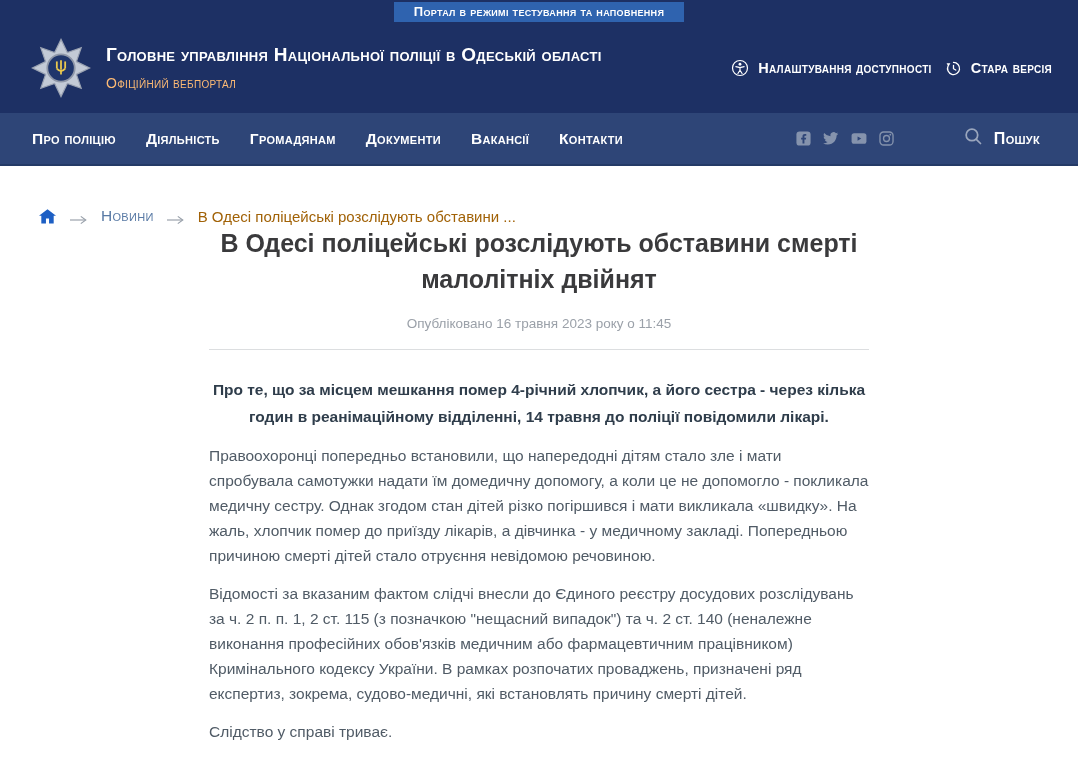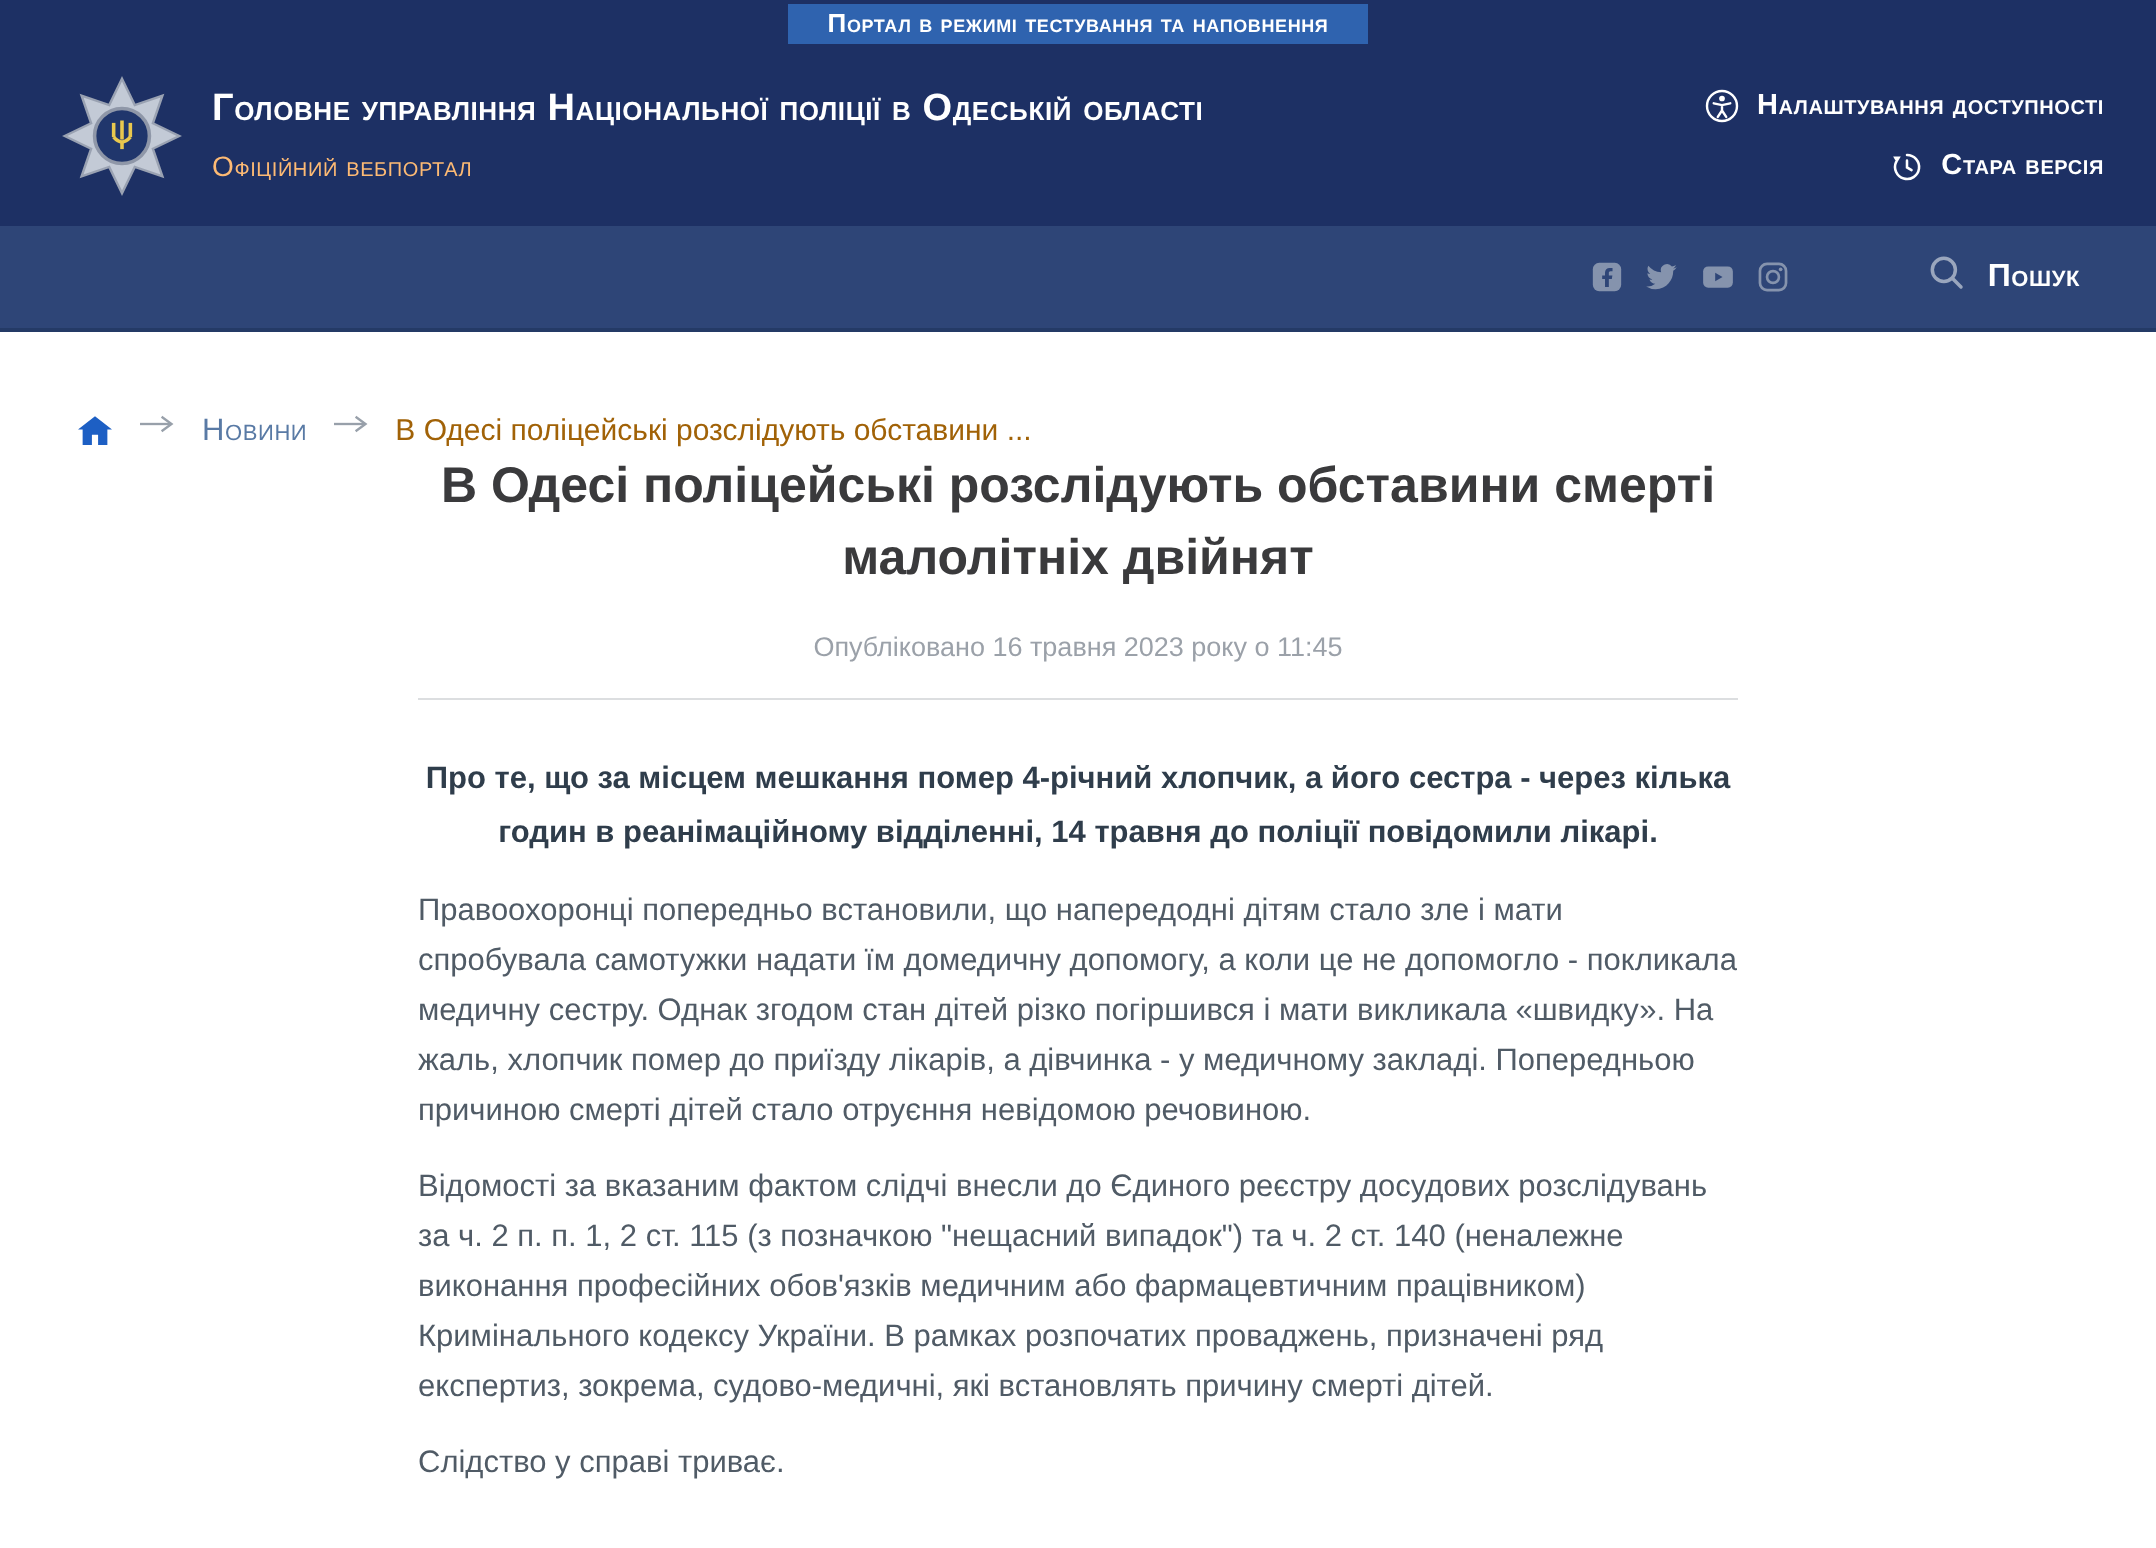--- a/index.html
+++ b/index.html
@@ -28,21 +28,21 @@
   .header {
     height:91px; background:#1d3064;
     display:flex; align-items:center;
     padding:0 26px 0 30px; color:#fff;
   }
   .logo { width:62px; height:68px; flex:0 0 auto; cursor:pointer; }
   .header-titles { margin-left:14px; }
   .header-title { font-size:19px; font-weight:bold; }
   .header-subtitle { font-size:14px; color:#fdba74; margin-top:9px; }
   .header-right {
-    margin-left:auto; display:flex; flex-direction:column;
+    margin-left:auto; display:flex; flex-direction:row;
     align-items:flex-end; gap:13px;
     font-size:14.5px; font-weight:bold;
   }
   .header-link { display:flex; align-items:center; gap:9px; cursor:pointer; }
   .header-link svg { display:block; }
 
   
   .nav {
     height:53px; background:#2e4577;
     display:flex; align-items:center;
@@ -52,21 +52,21 @@
   .nav-items { display:flex; gap:30px; }
   .nav-item { color:#fff; font-weight:bold; font-size:15.5px; cursor:pointer; white-space:nowrap; }
   .nav-right { margin-left:auto; display:flex; align-items:center; }
   .social { display:flex; gap:9px; align-items:center; }
   .social span { display:inline-flex; cursor:pointer; }
   .search { display:flex; align-items:center; gap:10px; margin-left:68px; cursor:pointer; }
   .search-label { color:#fff; font-weight:bold; font-size:16px; }
 
   
   .breadcrumb {
-    display:flex; align-items:flex-start; gap:13px;
+    display:flex; align-items:flex-end; gap:13px;
     padding:41px 0 0 38px; font-size:15px;
   }
   .crumb-home { display:inline-flex; cursor:pointer; }
   .crumb-link { color:#597aa5; cursor:pointer; font-size:15.5px; }
   .crumb-current { color:#a16207; }
   .crumb-sep { display:inline-flex; }
 
   
   .article { width:660px; margin:0 auto; }
   .article-title {
@@ -124,20 +124,28 @@
           <polygon points="2.2,4.5 7.6,4.5 4.9,9.2" fill="#ffffff"></polygon>
           <path d="M12,7.5 V12.3 L15.2,14.2" fill="none" stroke="#ffffff" stroke-width="1.8" stroke-linecap="round"></path>
         </svg>
       </span>
       <span class="sc">Стара версія</span>
     </div>
   </div>
 </header>
 
 <nav class="nav">
+  <div class="nav-items">
+    <span class="nav-item sc">Про поліцію</span>
+    <span class="nav-item sc">Діяльність</span>
+    <span class="nav-item sc">Громадянам</span>
+    <span class="nav-item sc">Документи</span>
+    <span class="nav-item sc">Вакансії</span>
+    <span class="nav-item sc">Контакти</span>
+  </div>
   <div class="nav-right">
     <div class="social">
       <span>
         <svg viewBox="0 0 24 24" width="17" height="17">
           <rect x="2" y="2" width="20" height="20" rx="4.5" fill="#8593ad"></rect>
           <path d="M13.3,19 v-5.6 h2.1 l.4-2.5 h-2.5 V9.2 c0-.7.3-1.2 1.2-1.2 h1.4 V5.7 c-.3,0-1.1-.1-2-.1 c-2,0-3.3,1.2-3.3,3.3 v2 H8.6 v2.5 h2 V19 z" fill="#2e4577"></path>
         </svg>
       </span>
       <span>
         <svg viewBox="0 0 24 24" width="19" height="19">

